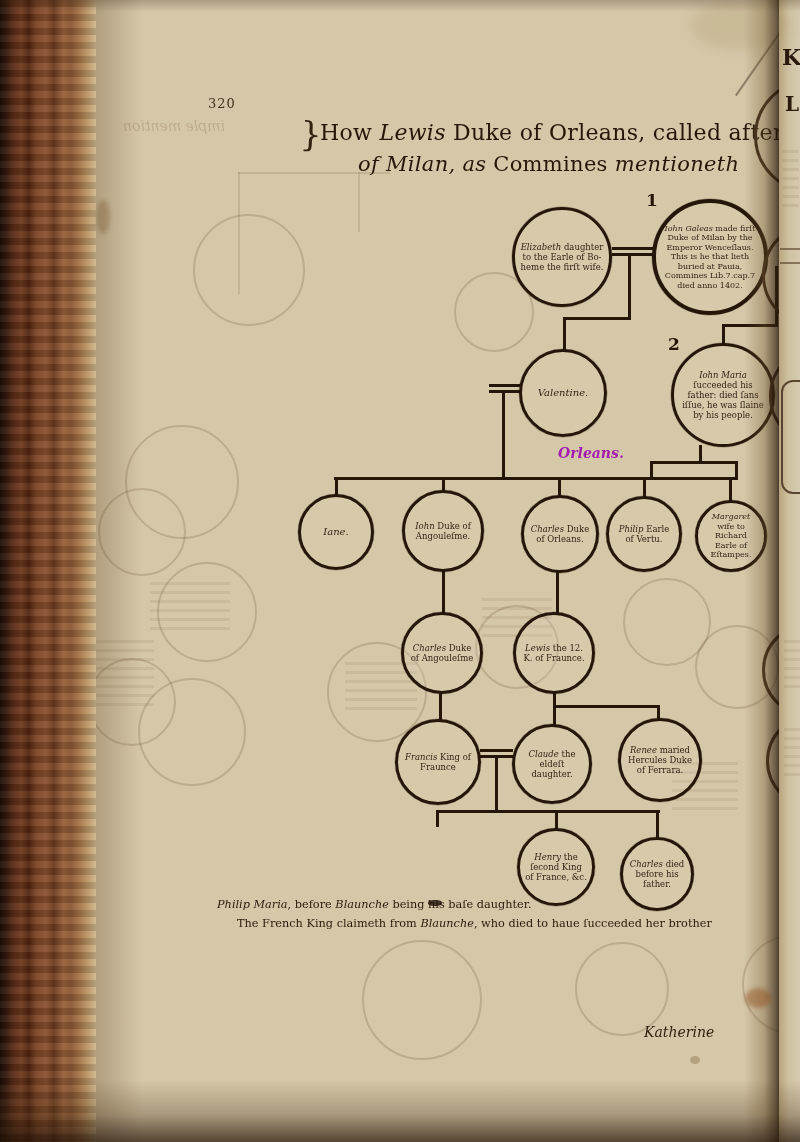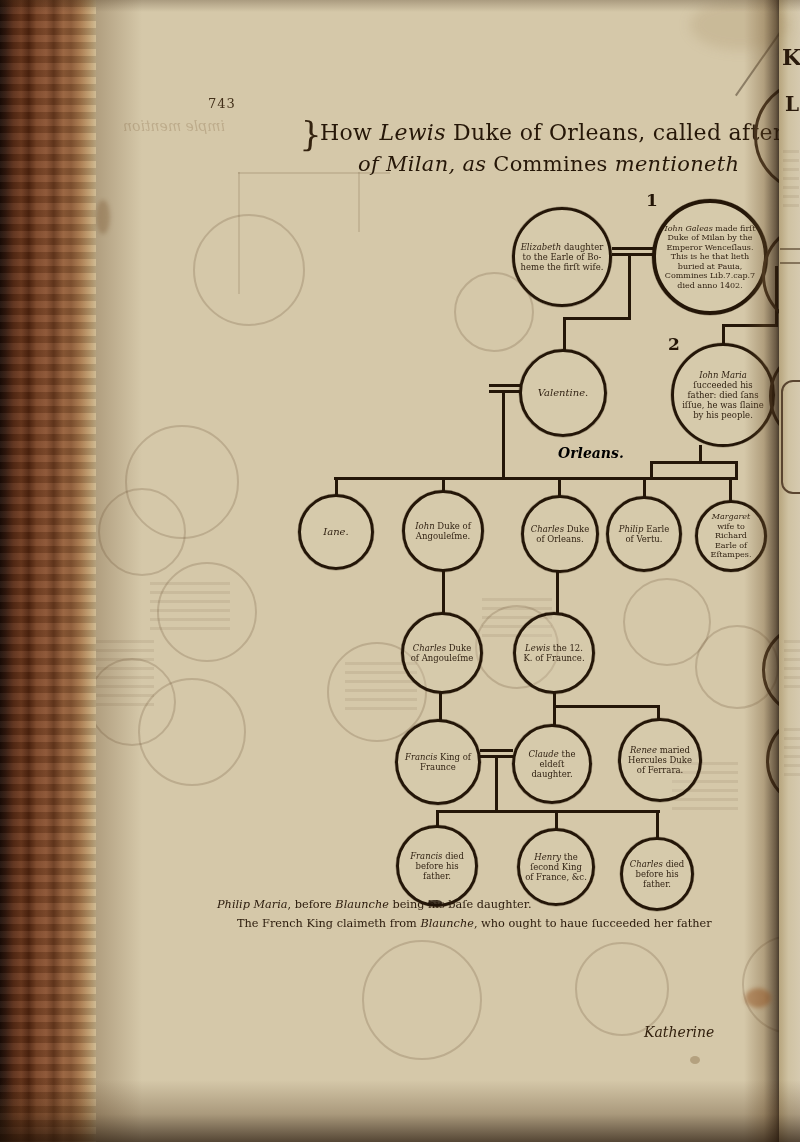--- a/index.html
+++ b/index.html
@@ -28,21 +28,21 @@
       rgba(50,32,15,.65) 88%,rgba(25,14,6,.8) 100%);}
   .nextpage{position:absolute;left:779px;top:0;width:21px;height:1142px;
     background:linear-gradient(90deg,#b7a57e,#cfc2a2 45%,#d6cab0);}
   .adj-letter{position:absolute;font-weight:bold;color:#2a1a0c;}
   
   .pagenum{position:absolute;font-size:13px;color:#43301a;letter-spacing:1px;}
   .title-line{position:absolute;white-space:nowrap;color:#261708;letter-spacing:.3px;}
   .it{font-style:italic;}
   .brace{position:absolute;font-size:34px;color:#33220f;transform:rotate(3deg);}
   .marker{position:absolute;font-weight:bold;font-size:17px;color:#241507;}
-  .branch-label{position:absolute;font-style:italic;font-size:14px;font-weight:bold;color:#000000;}
+  .branch-label{position:absolute;font-style:italic;font-size:14px;font-weight:bold;color:#a21caf;}
   .footer-line{position:absolute;white-space:nowrap;font-size:11.3px;color:#2a1a0b;}
   .catchword{position:absolute;font-style:italic;font-size:14px;color:#32200e;}
   
   .node{position:absolute;border:3px solid #241608;border-radius:50%;
     display:flex;align-items:center;justify-content:center;text-align:center;
     color:#2e1f10;line-height:1.18;padding:5px;box-sizing:border-box;
     box-shadow:0 0 0 .5px rgba(40,25,10,.35);background:rgba(218,206,178,.25);}
   .node .nm{font-style:italic;}
   .ln{position:absolute;background:#241608;box-shadow:0 0 .5px rgba(40,25,10,.6);}
   
@@ -89,21 +89,21 @@
   <div class="gc" style="left:742px;top:935px;width:95px;height:95px"></div>
   <div class="gt" style="left:482px;top:598px;width:70px;height:42px"></div>
   <div class="gt" style="left:150px;top:582px;width:80px;height:52px"></div>
   <div class="gt" style="left:92px;top:640px;width:62px;height:70px"></div>
   <div class="gt" style="left:345px;top:662px;width:72px;height:52px"></div>
   <div class="gt" style="left:672px;top:762px;width:66px;height:52px"></div>
   <div class="gl" style="left:238px;top:172px;width:152px;height:2px"></div>
   <div class="gl" style="left:238px;top:172px;width:2px;height:122px"></div>
   <div class="gl" style="left:358px;top:172px;width:2px;height:60px"></div>
 
-  <div class="pagenum" style="left:208px;top:96px;">743</div>
+  <div class="pagenum" style="left:208px;top:96px;">320</div>
   <div class="brace" style="left:300px;top:114px;">}</div>
   <div class="title-line" style="left:320px;top:120px;font-size:22px;"><span>How </span><span class="it">Lewis</span><span> Duke of Orleans, called after</span></div>
   <div class="title-line" style="left:358px;top:152px;font-size:21px;"><span class="it">of Milan, as </span><span>Commines</span><span class="it"> mentioneth</span></div>
 
   <div class="marker" style="left:646px;top:190px;">1</div>
   <div class="marker" style="left:668px;top:334px;">2</div>
   <div class="branch-label" style="left:558px;top:445px;">Orleans.</div>
 
   <div class="ln" style="left:612px;top:247px;width:42px;height:3px"></div>
   <div class="ln" style="left:612px;top:253px;width:42px;height:3px"></div>
@@ -175,31 +175,28 @@
     </div>
   <div class="node" style="left:395px;top:719px;width:86px;height:86px;font-size:8.5px">
       <span><span class="nm">Francis</span><span> King of Fraunce</span></span>
     </div>
   <div class="node" style="left:512px;top:724px;width:80px;height:80px;font-size:8.5px">
       <span><span class="nm">Claude</span><span> the eldeſt daughter.</span></span>
     </div>
   <div class="node" style="left:618px;top:718px;width:84px;height:84px;font-size:8.5px">
       <span><span class="nm">Renee</span><span> maried Hercules Duke of Ferrara.</span></span>
     </div>
-  <div class="node" style="left:396px;top:825px;width:82px;height:82px;font-size:8.5px">
-      <span><span class="nm">Francis</span><span> died before his father.</span></span>
-    </div>
   <div class="node" style="left:620px;top:837px;width:74px;height:74px;font-size:8.5px">
       <span><span class="nm">Charles</span><span> died before his father.</span></span>
     </div>
   <div class="node" style="left:517px;top:828px;width:78px;height:78px;font-size:8.5px">
       <span><span class="nm">Henry</span><span> the ſecond King of France, &amp;c.</span></span>
     </div>
 
-  <div class="footer-line" style="left:237px;top:917px;"><span>The French King claimeth from </span><span class="it">Blaunche</span><span>, who ought to haue ſucceeded her father</span></div>
+  <div class="footer-line" style="left:237px;top:917px;"><span>The French King claimeth from </span><span class="it">Blaunche</span><span>, who died to haue ſucceeded her brother</span></div>
   <div class="footer-line" style="left:217px;top:898px;"><span class="it">Philip Maria</span><span>, before </span><span class="it">Blaunche</span><span> being his baſe daughter.</span></div>
   <div class="catchword" style="left:644px;top:1024px;">Katherine</div>
   <div class="blot" style="left:428px;top:900px;width:14px;height:6px"></div>
 
   <div class="arc" style="left:754px;top:79px;width:108px;height:108px"></div>
   <div class="arc" style="left:762px;top:222px;width:100px;height:100px"></div>
   <div class="arc" style="left:769px;top:346px;width:94px;height:94px"></div>
   <div class="arc" style="left:762px;top:623px;width:88px;height:88px"></div>
   <div class="arc" style="left:766px;top:714px;width:88px;height:88px"></div>
   <div class="crease" style="left:735px;top:95px;width:90px;height:2px;transform:rotate(-55deg)"></div>

